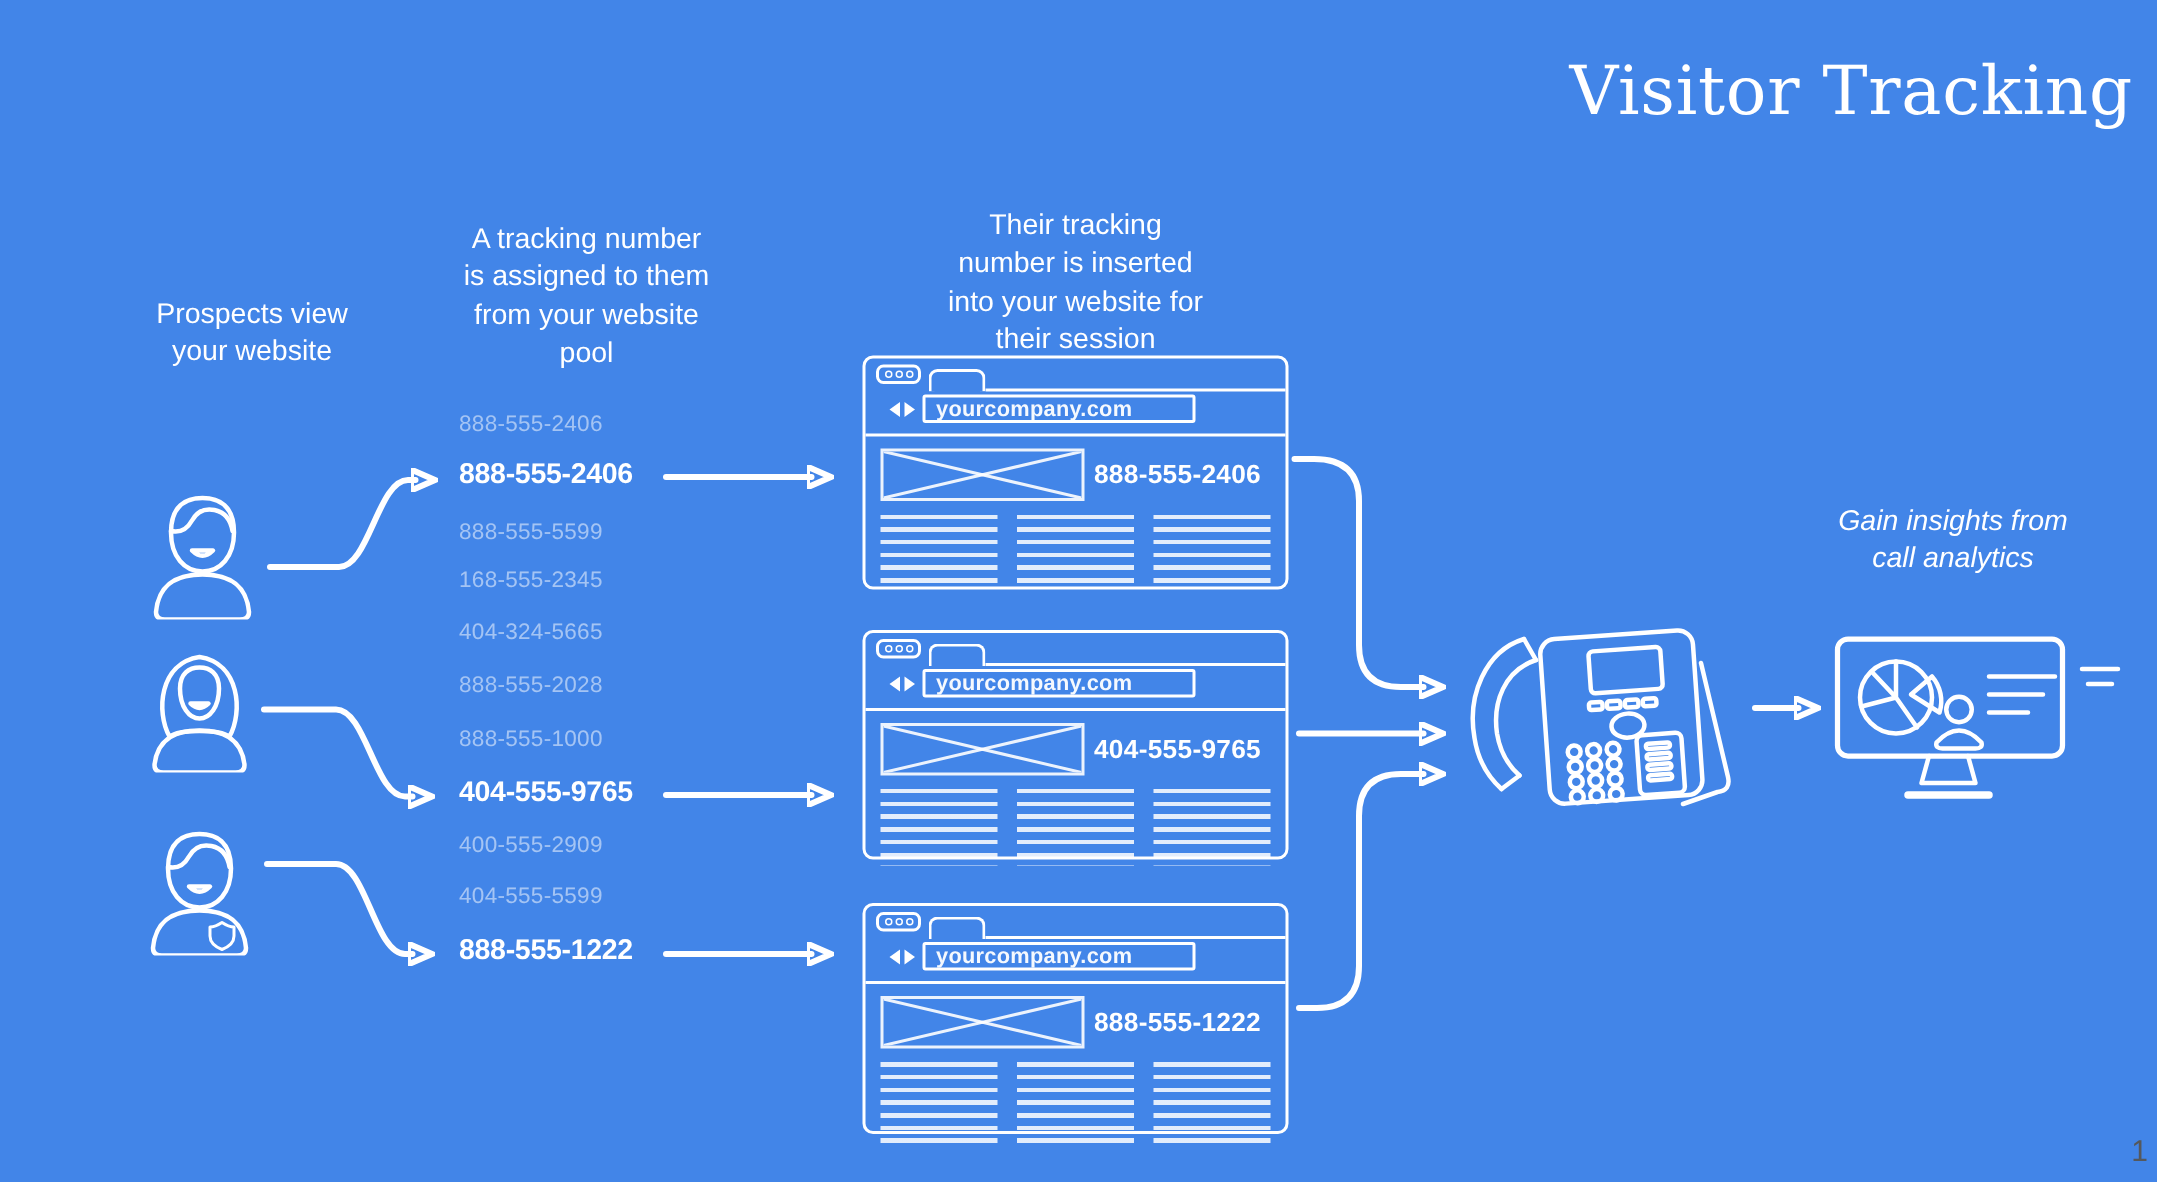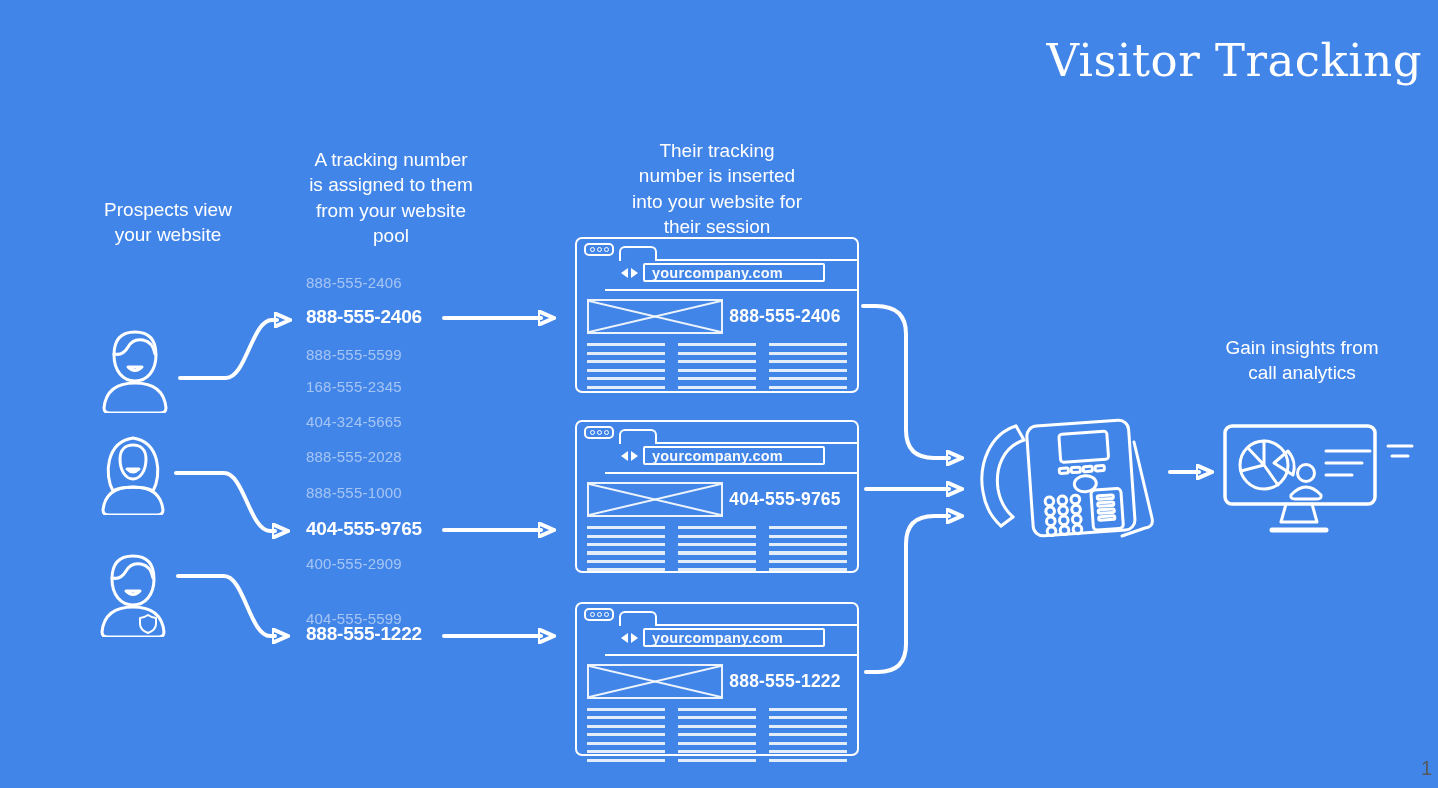--- a/index.html
+++ b/index.html
@@ -20,21 +20,21 @@
 
   
   .step-label {
     text-align:center; font-size:19px; line-height:1.33; font-weight:400;
     white-space:pre-line; color:var(--fg,#fff);
   }
   .lbl-prospects { left:73px;  top:197px; width:190px; }
   .lbl-pool      { left:290px; top:127px; width:202px;margin-top:20px; }
   .lbl-insert    { left:610px; top:119px; width:214px;margin-top:19px; }
   .lbl-calls     { left:961px; top:224px; width:214px; }
-  .lbl-insights  { left:1208px;top:335px; width:188px; }
+  .lbl-insights  { left:1208px;top:335px; width:188px;font-style:italic; }
 
   
   .line-icon path, .line-icon rect, .line-icon circle, .line-icon ellipse {
     stroke:#fff; fill:none; stroke-width:3; stroke-linecap:round; stroke-linejoin:round;
   }
 
   
   .pool-list { list-style:none; margin:0; padding:0; }
   .pool-item {
     position:absolute; left:306px; white-space:nowrap;
@@ -52,21 +52,21 @@
     box-sizing:border-box;
   }
   .b-row1 { position:relative; height:22px; }
   .b-lights { position:absolute; left:7px; top:4px; width:30px; height:13px;
     border:2px solid #fff; border-radius:5px; display:flex; align-items:center;
     justify-content:center; gap:2px; box-sizing:border-box; }
   .b-light { width:5px; height:5px; border:1.5px solid #fff; border-radius:50%; box-sizing:border-box; }
   .b-tab { position:absolute; left:42px; bottom:0; width:38px; height:15px;
     border:2.5px solid #fff; border-bottom:none; border-radius:6px 6px 0 0; box-sizing:border-box; }
   .b-tabline { position:absolute; left:80px; right:0; bottom:0; height:2.5px; background:#fff; }
-  .b-row2 { position:relative; height:28px; border-bottom:2.5px solid #fff;margin-left:28px; }
+  .b-row2 { position:relative; height:28px; border-bottom:2.5px solid #fff; }
   .b-nav { position:absolute; left:11px; top:7px; display:flex; gap:3px; }
   .tri-l { width:0; height:0; border:5px solid transparent; border-right:7px solid #fff; }
   .tri-r { width:0; height:0; border:5px solid transparent; border-left:7px solid #fff; }
   .b-urlbox { position:absolute; left:38px; top:2px; width:182px; height:19px;
     border:2px solid #fff; border-radius:2px; box-sizing:border-box;
     display:flex; align-items:center; padding-left:7px; }
   .b-url { font-size:14.5px; font-weight:600; letter-spacing:0.2px; color:rgba(255,255,255,0.95); }
   .b-hero { display:flex; margin:8px 10px 0 10px; align-items:center; }
   .b-imgbox { width:136px; height:35px; border:2px solid rgba(255,255,255,0.9); box-sizing:border-box; }
   .b-imgbox svg { display:block; width:100%; height:100%; }
@@ -144,21 +144,21 @@
   <ul class="pool-list">
     <li class="pool-item" style="top:274px">888-555-2406</li>
     <li class="pool-item assigned" style="top:306px">888-555-2406</li>
     <li class="pool-item" style="top:346px">888-555-5599</li>
     <li class="pool-item" style="top:378px">168-555-2345</li>
     <li class="pool-item" style="top:413px">404-324-5665</li>
     <li class="pool-item" style="top:448px">888-555-2028</li>
     <li class="pool-item" style="top:484px">888-555-1000</li>
     <li class="pool-item assigned" style="top:518px">404-555-9765</li>
     <li class="pool-item" style="top:555px">400-555-2909</li>
-    <li class="pool-item" style="top:610px">404-555-5599</li>
+    <li class="pool-item" style="top:589px">404-555-5599</li>
     <li class="pool-item assigned" style="top:623px">888-555-1222</li>
   </ul>
 
   <div class="browser abs" style="top:237px; height:156px;">
     <div class="b-row1">
       <span class="b-lights">
           <span class="b-light"></span>
           <span class="b-light"></span>
           <span class="b-light"></span>
         </span>

